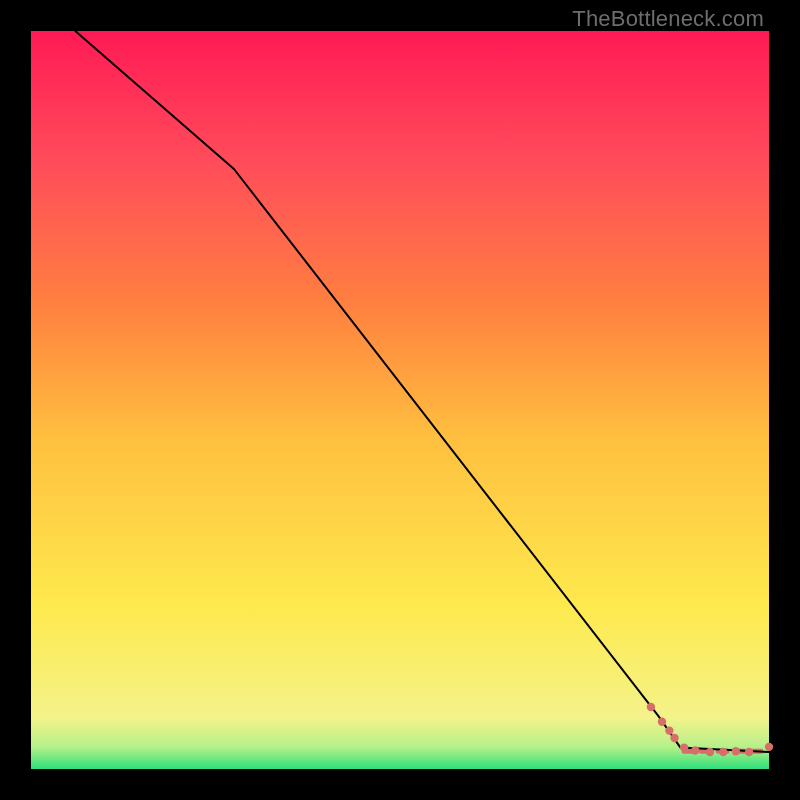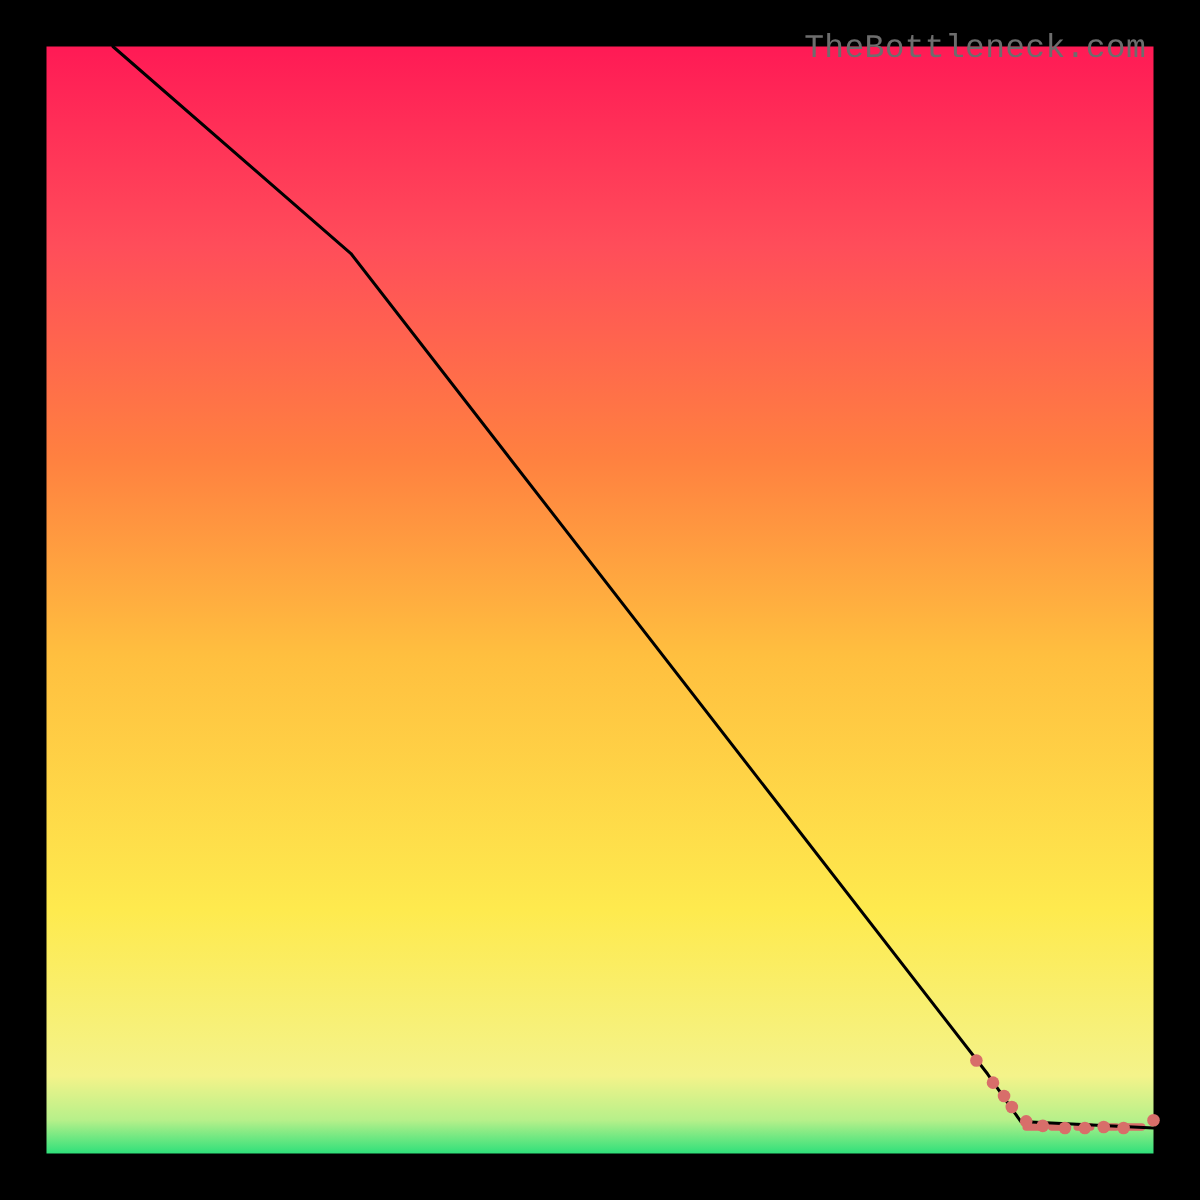--- a/index.html
+++ b/index.html
@@ -31,29 +31,28 @@
       #f4f38a 7%,
       #feea4e 22%,
       #ffbf3f 45%,
       #ff8040 63%,
       #ff4d5a 82%,
       #ff1a55 100%
     );
   }
   .watermark {
     position: absolute;
-    top: 20px;
+    top: 6px;
     right: 36px;
     color: #6d6d6d;
     font-size: 22px;
     letter-spacing: 0.2px;
     font-weight: 400;
     -webkit-user-select: none;
     user-select: none;
-    font-family: Liberation Mono, monospace;
   }
   svg.overlay {
     position: absolute;
     left: 31px;
     top: 31px;
     width: 738px;
     height: 738px;
     overflow: visible;
   }
 </style>

